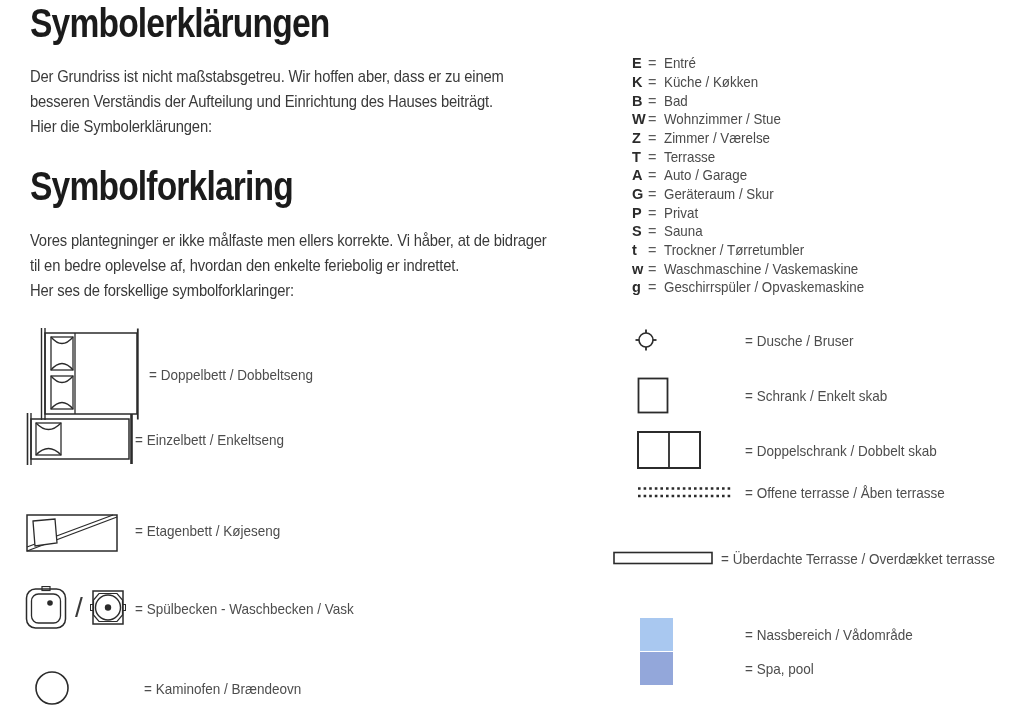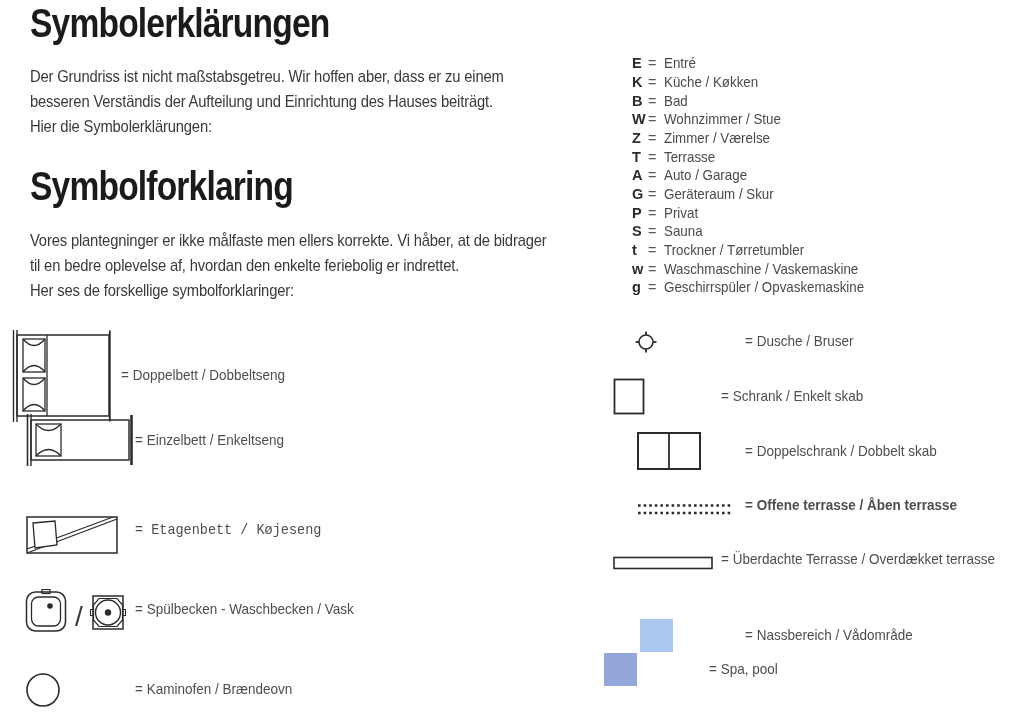--- a/index.html
+++ b/index.html
@@ -14,21 +14,21 @@
   }
   .intro{
     font-size:17px;line-height:25px;color:#3a3a3a;white-space:pre-line;letter-spacing:-0.2px;
     transform:scaleX(0.87);transform-origin:left top;
   }
   .codes{left:632px;top:54px;}
   .code-row{display:flex;align-items:center;height:18.66px;font-size:14.5px;}
   .code-letter{width:16px;font-weight:bold;color:#2b2b2b;flex:none;}
   .code-eq{width:16px;color:#5a5a5a;flex:none;}
   .code-label{color:#4a4a4a;white-space:nowrap;transform:scaleX(0.92);transform-origin:left center;}
-  .row{position:absolute;display:flex;align-items:flex-end;}
+  .row{position:absolute;display:flex;align-items:center;}
   .row .lbl{
     position:absolute;top:50%;font-size:15px;color:#4d4d4d;white-space:nowrap;
     transform:translateY(-50%) scaleX(0.9);transform-origin:left center;
   }
   .row-left .lbl{left:110px;}
   .row-right .lbl{left:113px;}
   svg{display:block;}
   .stroke{stroke:#2b2b2b;fill:none;}
   .slash{font-size:28px;color:#3a3a3a;margin:0 7px 0 8px;font-weight:normal;}
 </style>
@@ -106,21 +106,21 @@
       <span class="code-eq">=</span>
       <span class="code-label">Waschmaschine / Vaskemaskine</span>
     </div>
   <div class="code-row">
       <span class="code-letter">g</span>
       <span class="code-eq">=</span>
       <span class="code-label">Geschirrspüler / Opvaskemaskine</span>
     </div>
 </div>
 
-<div class="row row-left" style="left:11px;top:326px;width:520px;height:96px;text-decoration:underline;">
+<div class="row row-left" style="left:39px;top:326px;width:520px;height:96px;text-decoration:underline;">
   <svg width="105" height="92" viewBox="0 0 105 92">
     <line class="stroke" x1="2.5" y1="0" x2="2.5" y2="92" stroke-width="1.4"></line>
     <line class="stroke" x1="6" y1="0" x2="6" y2="92" stroke-width="1.4"></line>
     <rect class="stroke" x="6" y="5" width="92" height="81" stroke-width="1.5"></rect>
     <line class="stroke" x1="98.8" y1="0.5" x2="98.8" y2="91.5" stroke-width="1.8"></line>
     <line class="stroke" x1="36" y1="5" x2="36" y2="86" stroke-width="1.3"></line>
     <rect class="stroke" x="12" y="9" width="22" height="33" stroke-width="1.3"></rect>
     <path class="stroke" d="M12,9 Q23,22 34,9" stroke-width="1.3"></path>
     <path class="stroke" d="M12,42 Q23,29 34,42" stroke-width="1.3"></path>
     <rect class="stroke" x="12" y="48" width="22" height="33" stroke-width="1.3"></rect>
@@ -136,21 +136,21 @@
     <line class="stroke" x1="6" y1="0" x2="6" y2="52" stroke-width="1.4"></line>
     <rect class="stroke" x="6" y="6" width="98" height="40" stroke-width="1.5"></rect>
     <line class="stroke" x1="106.5" y1="1" x2="106.5" y2="51" stroke-width="2.6"></line>
     <rect class="stroke" x="11" y="10" width="25" height="32" stroke-width="1.3"></rect>
     <path class="stroke" d="M11,10 Q23.5,23 36,10" stroke-width="1.3"></path>
     <path class="stroke" d="M11,42 Q23.5,29 36,42" stroke-width="1.3"></path>
   </svg>
   <span class="lbl">= Einzelbett / Enkeltseng</span>
 </div>
 
-<div class="row row-left" style="left:25px;top:504px;width:520px;height:52px;font-family:Liberation Mono, monospace;">
+<div class="row row-left" style="left:25px;top:504px;width:520px;height:52px;">
   <svg width="95" height="48" viewBox="0 0 95 48">
     <rect class="stroke" x="2" y="9" width="90" height="36" stroke-width="1.5"></rect>
     <line class="stroke" x1="2" y1="45" x2="92" y2="11" stroke-width="1.3"></line>
     <line class="stroke" x1="2" y1="41" x2="88" y2="9" stroke-width="1.3"></line>
     <polygon points="8,15 30,13 32,37 10,40" fill="#ffffff" stroke="#2b2b2b" stroke-width="1.3"></polygon>
   </svg>
   <span class="lbl">= Etagenbett / Køjeseng</span>
 </div>
 
 <div class="row row-left" style="left:25px;top:583px;width:520px;height:50px;">
@@ -165,54 +165,54 @@
     <rect class="stroke" x="0.5" y="16.5" width="3" height="6" stroke-width="1"></rect>
     <rect class="stroke" x="32.5" y="16.5" width="3" height="6" stroke-width="1"></rect>
     <rect class="stroke" x="3" y="3" width="30" height="33" stroke-width="1.5"></rect>
     <polygon class="stroke" points="9,5.5 27,5.5 32.5,12 32.5,27 27,33.5 9,33.5 3.5,27 3.5,12" stroke-width="1.2"></polygon>
     <circle class="stroke" cx="18" cy="19.5" r="12.5" stroke-width="1.4"></circle>
     <circle cx="18" cy="19.5" r="3.2" fill="#2b2b2b"></circle>
   </svg>
   <span class="lbl">= Spülbecken - Waschbecken / Vask</span>
 </div>
 
-<div class="row row-left" style="left:25px;top:668px;width:520px;height:40px;">
+<div class="row row-left" style="left:34px;top:668px;width:520px;height:40px;">
   <svg width="36" height="36" viewBox="0 0 36 36">
     <circle class="stroke" cx="18" cy="18" r="16" stroke-width="1.6"></circle>
   </svg>
   <span class="lbl">= Kaminofen / Brændeovn</span>
 </div>
 
 <div class="row row-right" style="left:632px;top:326px;width:392px;height:28px;">
   <svg width="24" height="24" viewBox="0 0 24 24" style="margin-left:2px;">
     <circle class="stroke" cx="12" cy="12" r="7" stroke-width="1.6"></circle>
     <line class="stroke" x1="12" y1="1.5" x2="12" y2="5" stroke-width="1.8"></line>
     <line class="stroke" x1="12" y1="19" x2="12" y2="22.5" stroke-width="1.8"></line>
     <line class="stroke" x1="1.5" y1="12" x2="5" y2="12" stroke-width="1.8"></line>
     <line class="stroke" x1="19" y1="12" x2="22.5" y2="12" stroke-width="1.8"></line>
   </svg>
   <span class="lbl">= Dusche / Bruser</span>
 </div>
 
-<div class="row row-right" style="left:608px;top:375px;width:392px;height:40px;">
+<div class="row row-right" style="left:632px;top:375px;width:392px;height:40px;">
   <svg width="32" height="37" viewBox="0 0 32 37" style="margin-left:5px;">
     <rect class="stroke" x="1.5" y="1.5" width="29" height="34" stroke-width="1.8"></rect>
   </svg>
   <span class="lbl">= Schrank / Enkelt skab</span>
 </div>
 
 <div class="row row-right" style="left:632px;top:430px;width:392px;height:40px;">
   <svg width="64" height="38" viewBox="0 0 64 38" style="margin-left:5px;">
     <rect class="stroke" x="1" y="1" width="62" height="36" stroke-width="2"></rect>
     <line class="stroke" x1="32" y1="1" x2="32" y2="37" stroke-width="1.8"></line>
   </svg>
   <span class="lbl">= Doppelschrank / Dobbelt skab</span>
 </div>
 
-<div class="row row-right" style="left:632px;top:492px;width:392px;height:24px;font-weight:bold;">
+<div class="row row-right" style="left:632px;top:480px;width:392px;height:24px;">
   <svg width="96" height="13" viewBox="0 0 96 13" style="margin-left:5px;">
     <line x1="1" y1="2.5" x2="95" y2="2.5" stroke="#2b2b2b" stroke-width="2.6" stroke-dasharray="2.6,3"></line>
     <line x1="1" y1="10" x2="95" y2="10" stroke="#2b2b2b" stroke-width="2.6" stroke-dasharray="2.6,3"></line>
   </svg>
   <span class="lbl">= Offene terrasse / Åben terrasse</span>
 </div>
 
 <div class="row row-right" style="left:608px;top:546px;width:392px;height:24px;">
   <svg width="100" height="14" viewBox="0 0 100 14" style="margin-left:5px;">
     <rect class="stroke" x="1" y="1.5" width="98" height="11" stroke-width="1.6"></rect>
@@ -220,18 +220,18 @@
   <span class="lbl">= Überdachte Terrasse / Overdækket terrasse</span>
 </div>
 
 <div class="row row-right" style="left:632px;top:616px;width:392px;height:36px;">
   <svg width="33" height="33" viewBox="0 0 33 33" style="margin-left:8px;">
     <rect x="0" y="0" width="33" height="33" fill="#a9c8f0"></rect>
   </svg>
   <span class="lbl">= Nassbereich / Vådområde</span>
 </div>
 
-<div class="row row-right" style="left:596px;top:650px;width:392px;height:36px;">
+<div class="row row-right" style="left:632px;top:650px;width:392px;height:36px;">
   <svg width="33" height="33" viewBox="0 0 33 33" style="margin-left:8px;">
     <rect x="0" y="0" width="33" height="33" fill="#93a7da"></rect>
   </svg>
   <span class="lbl">= Spa, pool</span>
 </div>
 
 </body></html>

